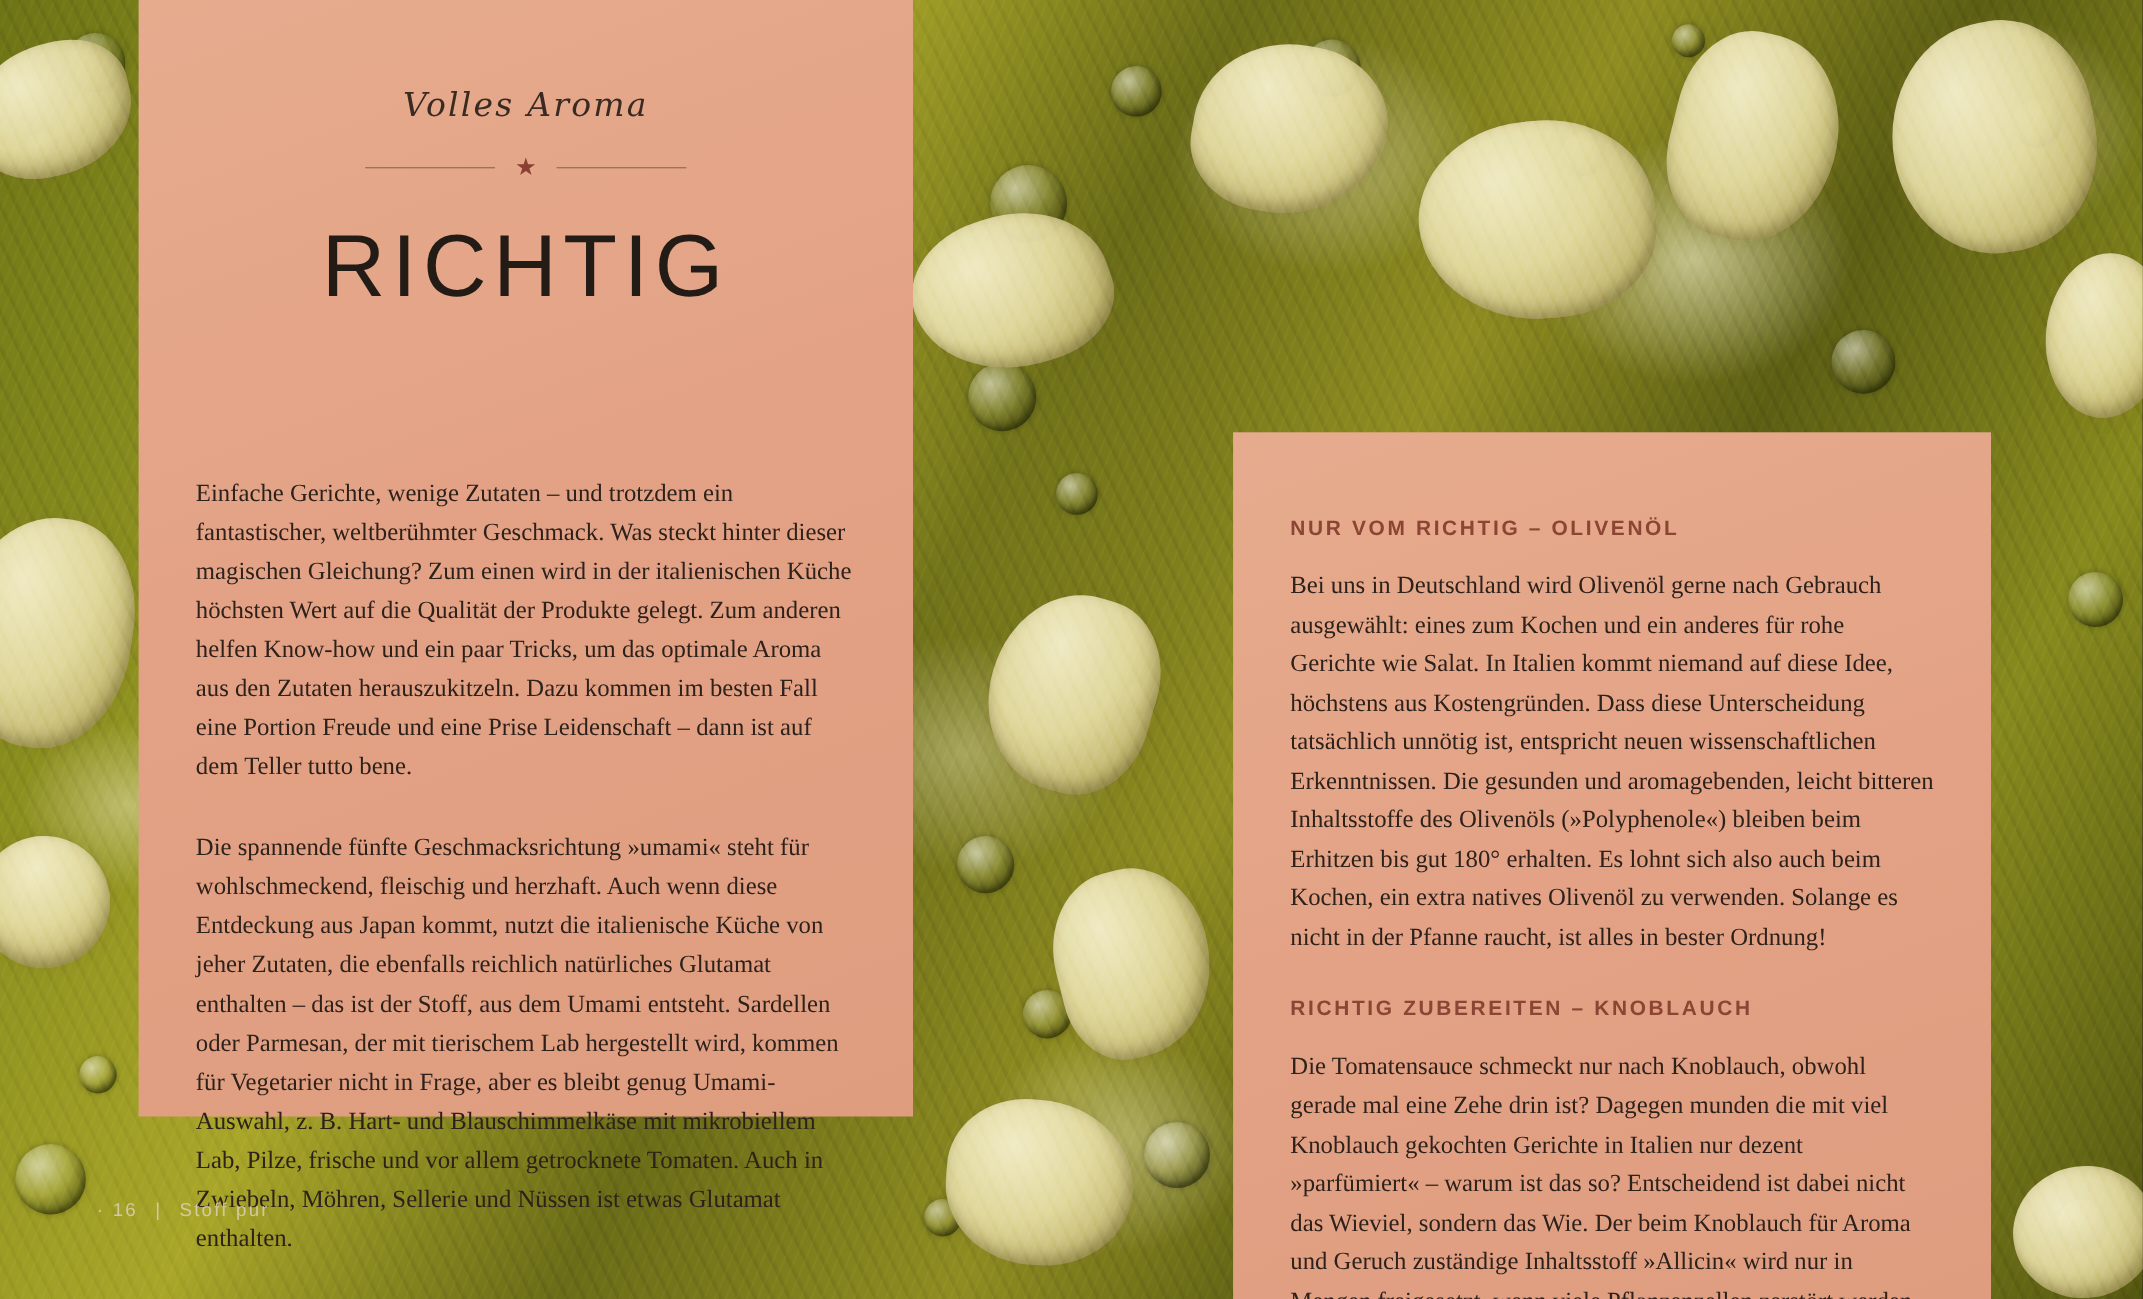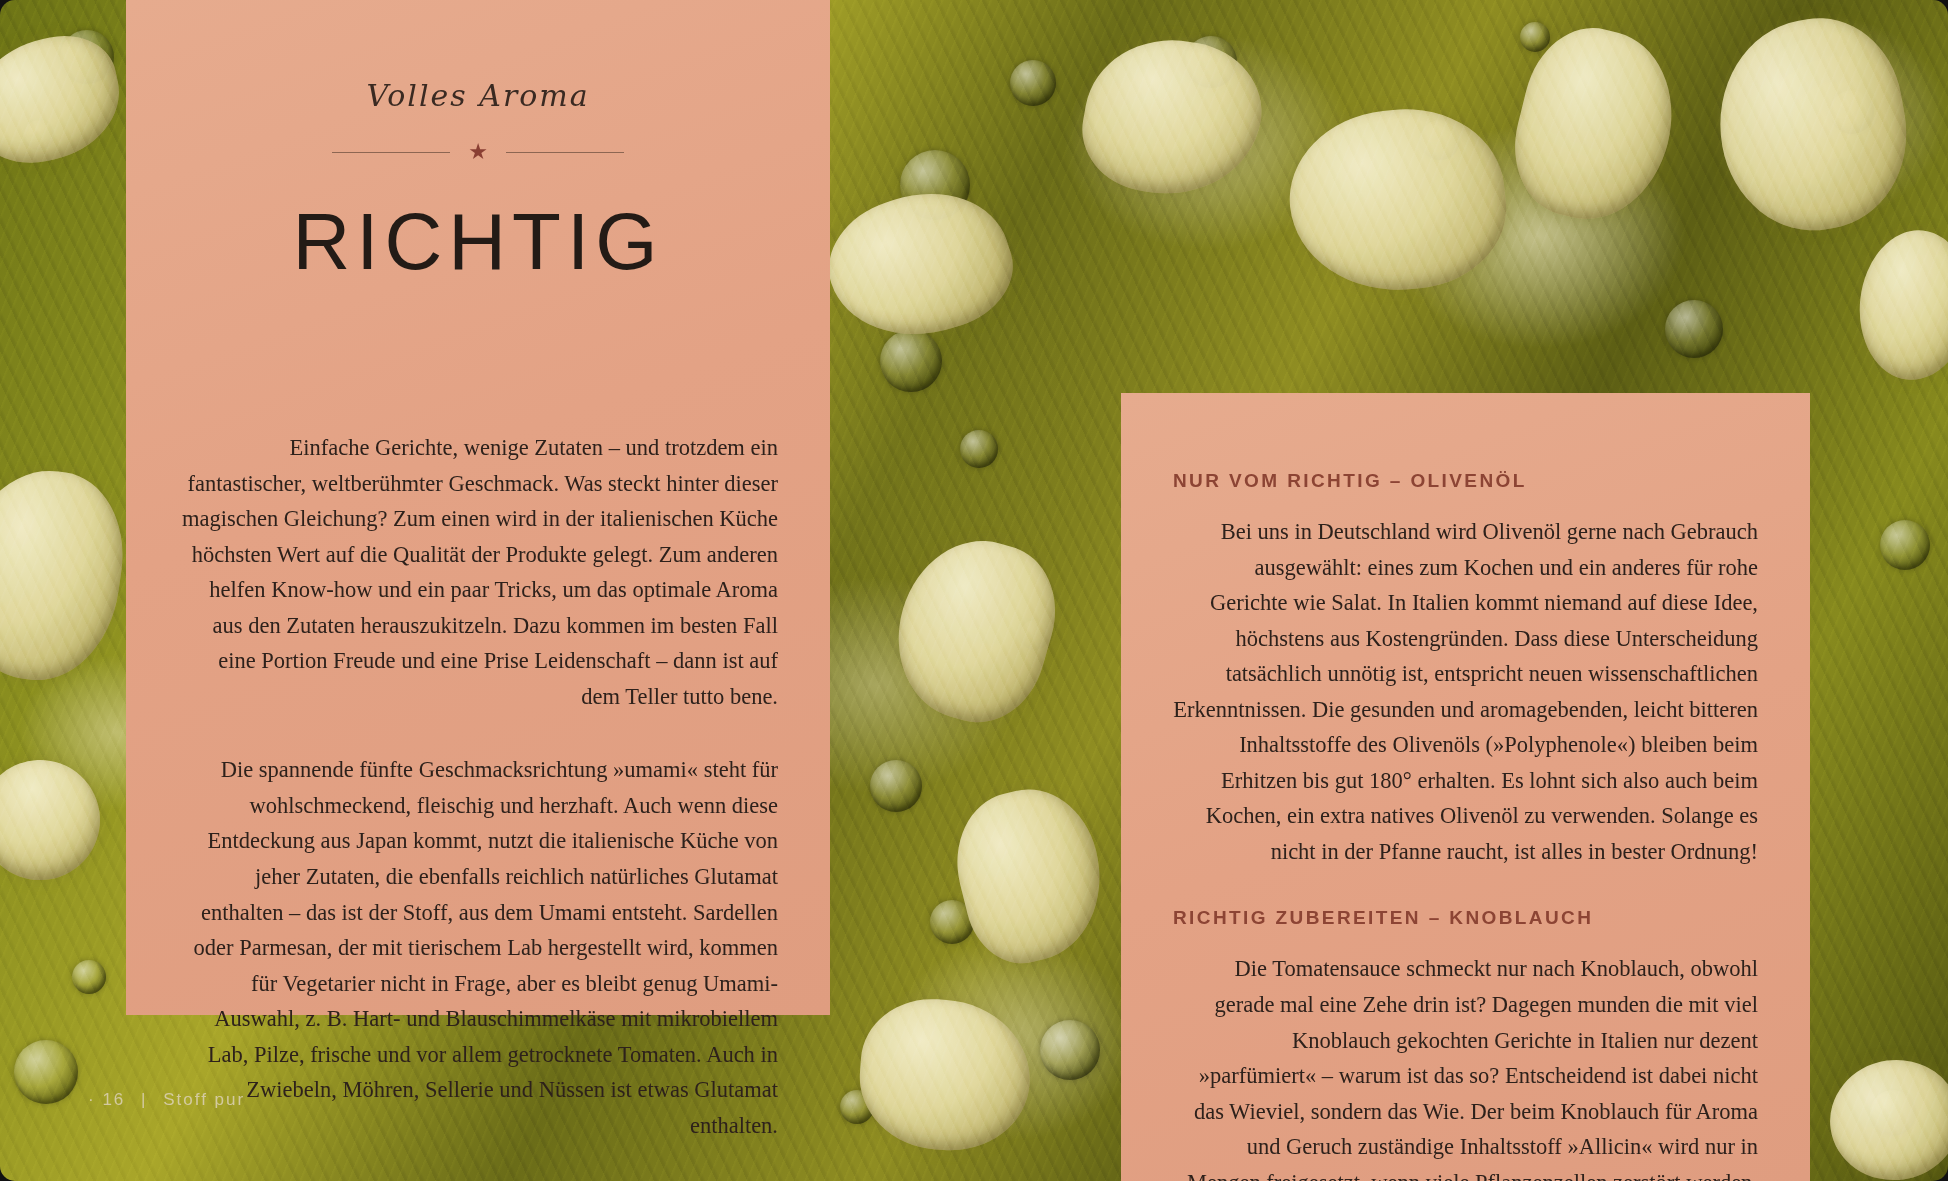--- a/index.html
+++ b/index.html
@@ -6,21 +6,20 @@
     margin: 0;
     padding: 0;
     background: #111;
   }
   .page {
     position: relative;
     width: 1948px;
     height: 1181px;
     overflow: hidden;
     font-family: "Liberation Serif", serif;
-    border-radius: 15px;
   }
 
   
   .photo {
     position: absolute;
     inset: 0;
     background:
       radial-gradient(ellipse 180px 120px at 18% 8%, rgba(240,235,200,0.55), rgba(240,235,200,0) 70%),
       radial-gradient(ellipse 140px 110px at 6% 62%, rgba(235,228,185,0.5), rgba(235,228,185,0) 70%),
       radial-gradient(ellipse 200px 150px at 62% 12%, rgba(246,240,205,0.45), rgba(246,240,205,0) 72%),
@@ -130,21 +129,21 @@
     letter-spacing: 2.4px;
     color: #8c4434;
     margin: 0 0 22px 0;
   }
   .para {
     font-family: "Liberation Serif", serif;
     font-size: 22.5px;
     line-height: 1.58;
     color: #2d211b;
     margin: 0 0 38px 0;
-    text-align: right;
+    text-align: left;
   }
   .para:last-child { margin-bottom: 0; }
 
   .right-wrap {
     position: absolute;
     left: 52px;
     right: 52px;
     top: 77px;
   }
 

